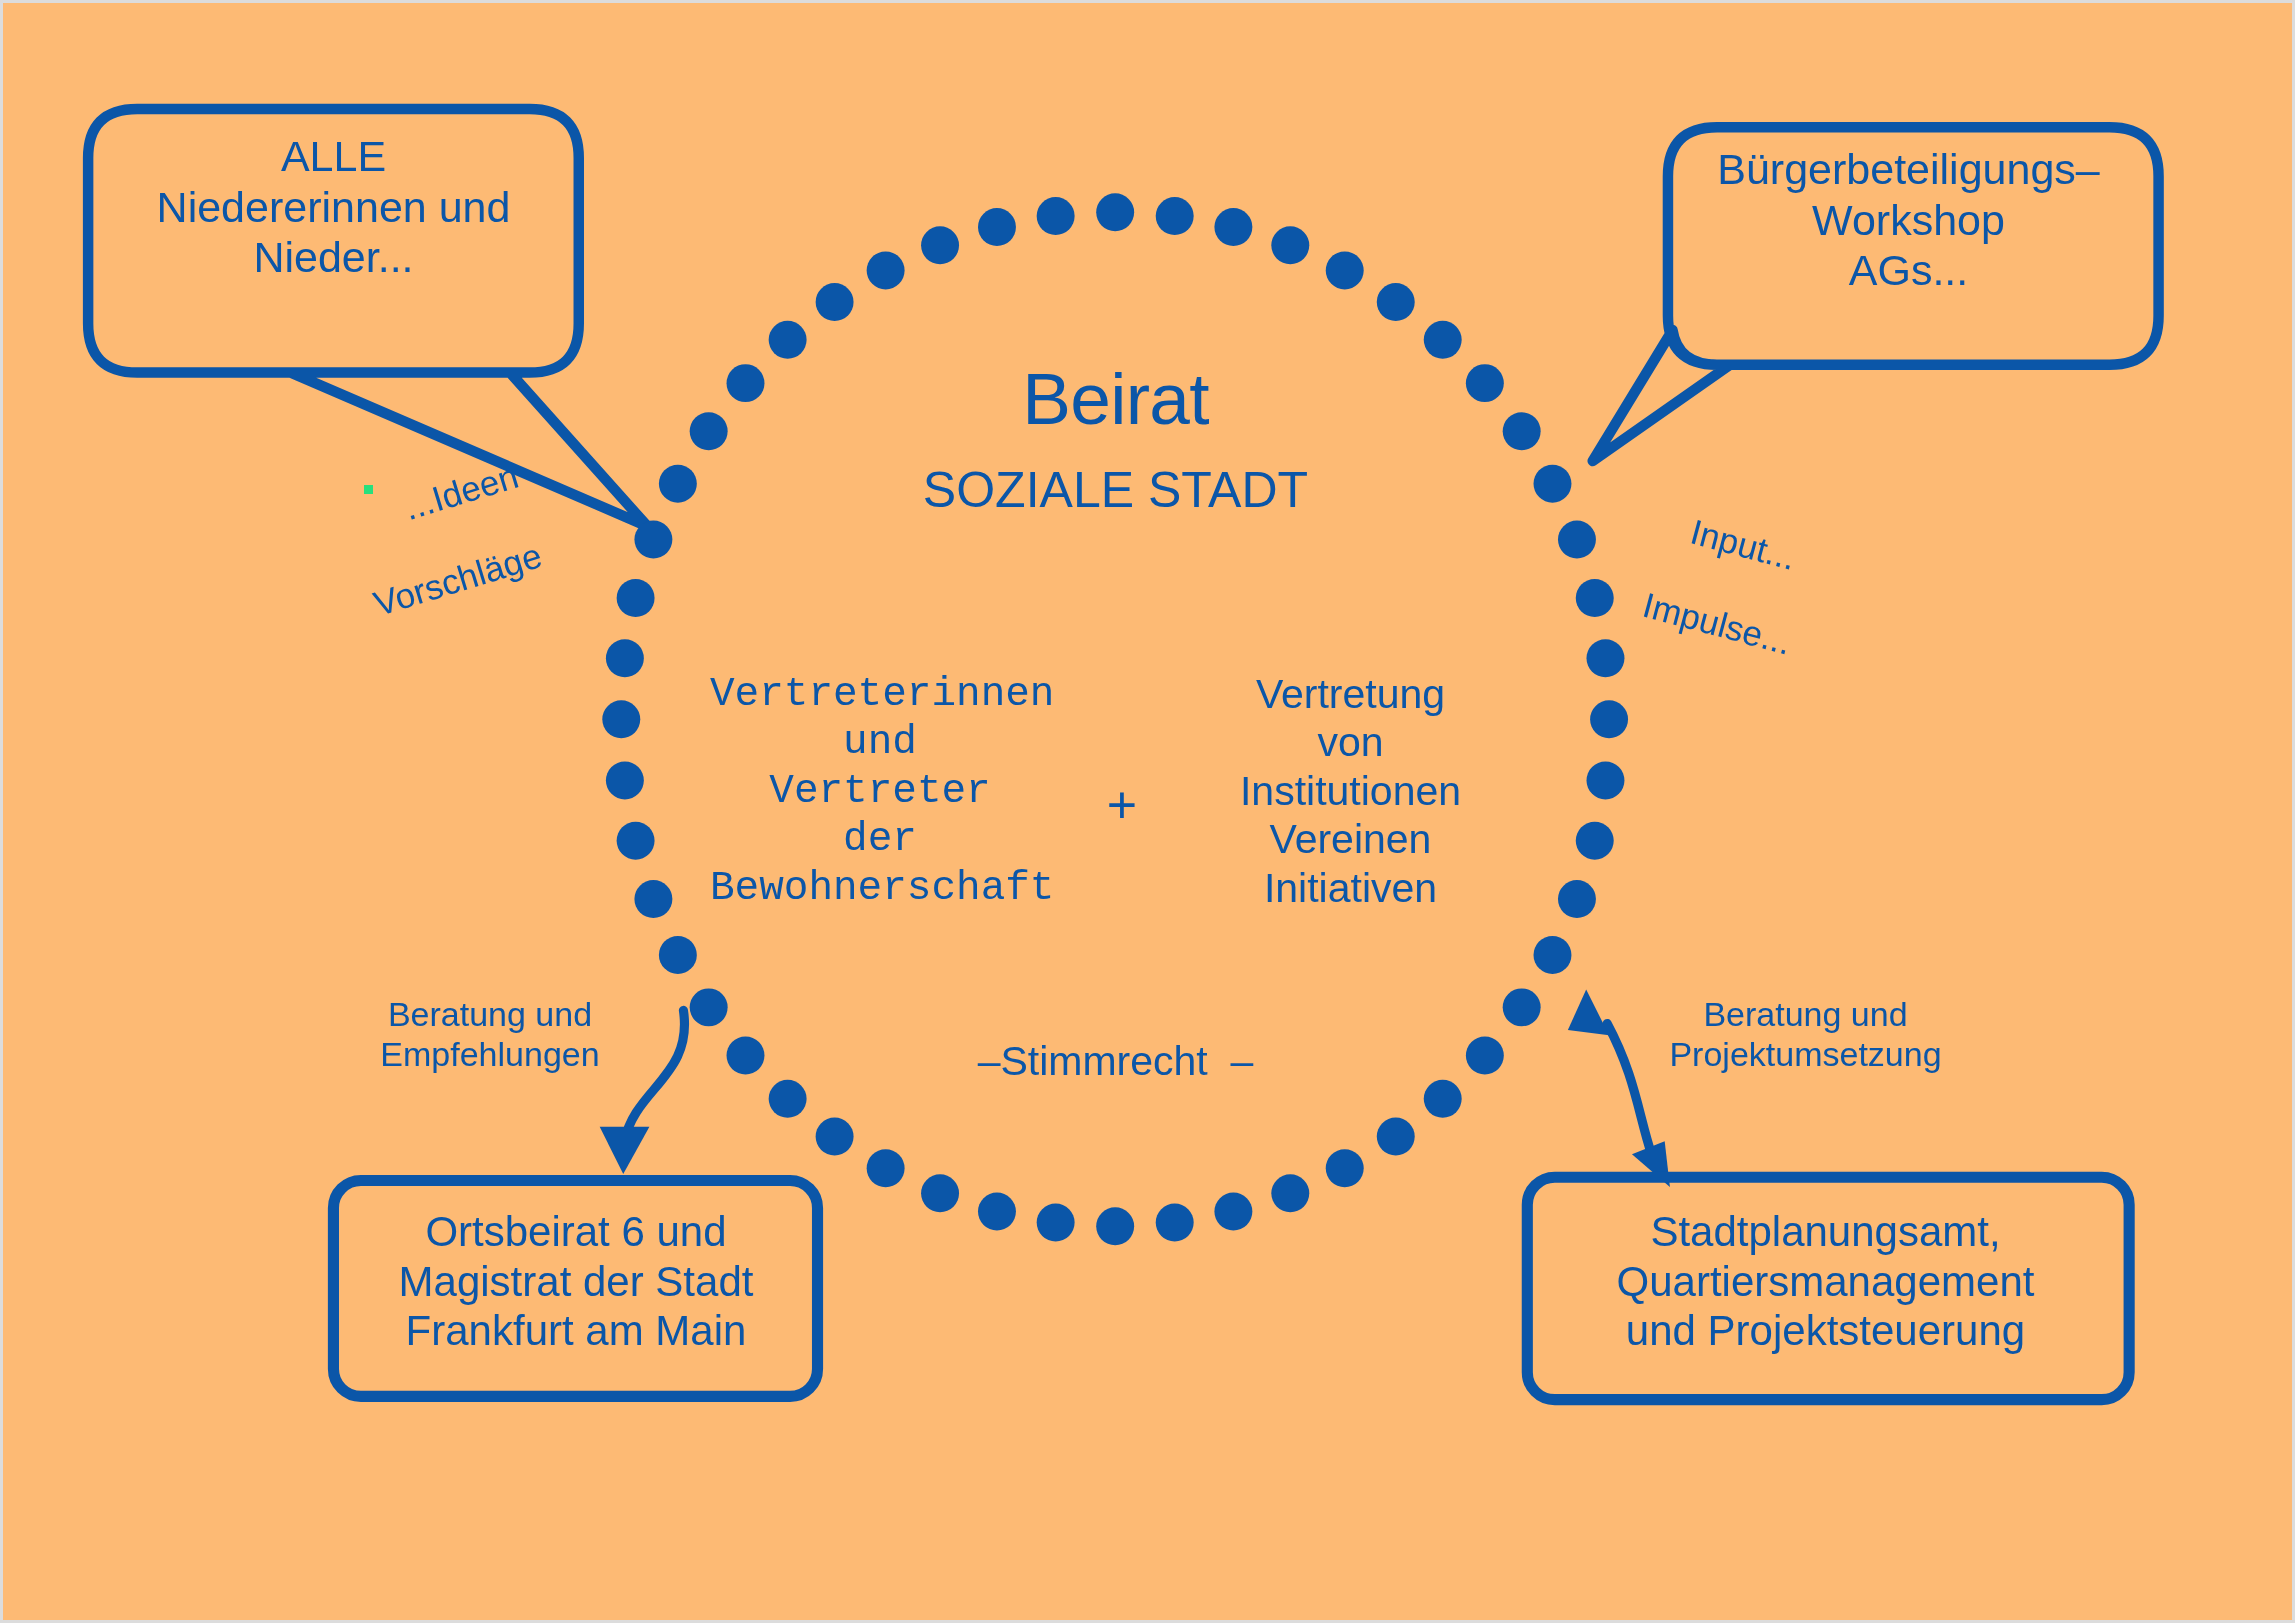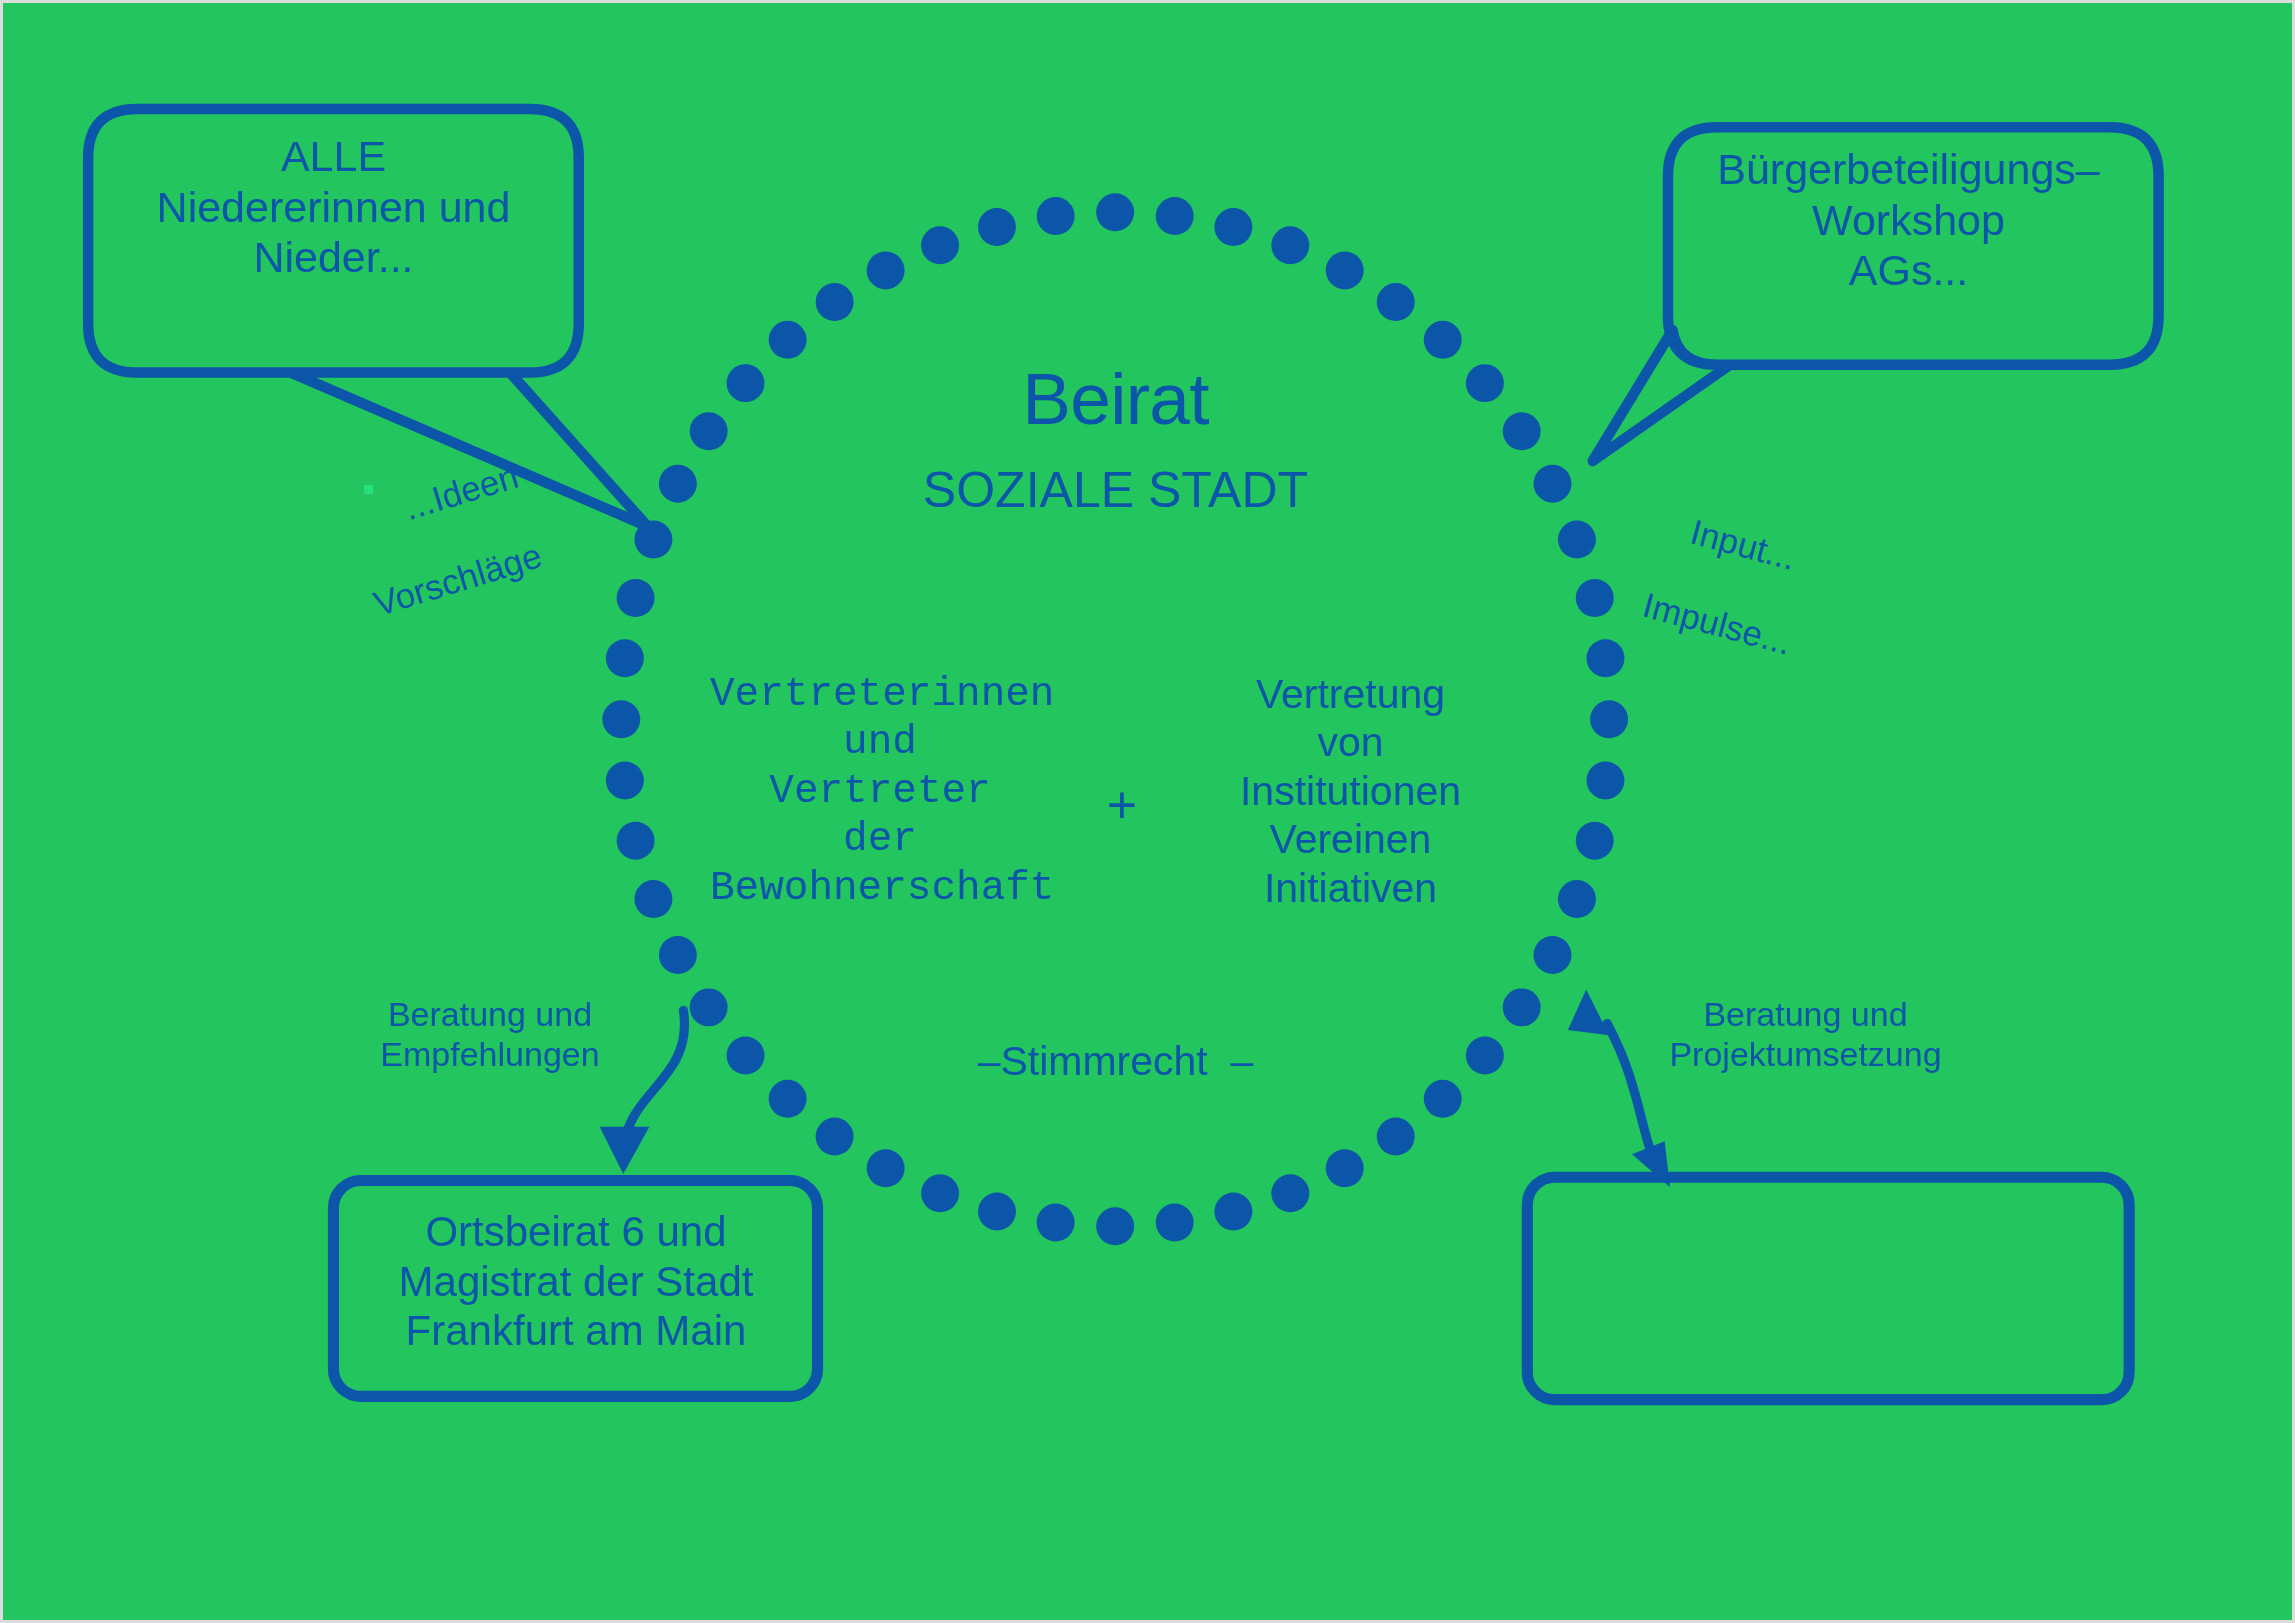--- a/index.html
+++ b/index.html
@@ -4,21 +4,21 @@
 <style>
   html, body {
     margin: 0;
     padding: 0;
     background: #d8d8d8;
   }
   #canvas {
     position: relative;
     width: 2295px;
     height: 1623px;
-    background: #22c55e;
+    background: #fdba74;
     box-sizing: border-box;
     border: 3.9px solid #dcdcdc;
     overflow: hidden;
     font-family: "Liberation Sans", sans-serif;
   }
   svg.layer {
     position: absolute;
     left: 0; top: 0;
     width: 2295px;
     height: 1623px;
@@ -188,15 +188,18 @@
   </div>
 
   <div class="txt ann-bl">Beratung und
 Empfehlungen</div>
   <div class="txt ann-br">Beratung und
 Projektumsetzung</div>
 
   <div class="txt box-text-bl">Ortsbeirat 6 und
 Magistrat der Stadt
 Frankfurt am Main</div>
+  <div class="txt box-text-br">Stadtplanungsamt,
+Quartiersmanagement
+und Projektsteuerung</div>
 
 </div>
 
 
 </body></html>

